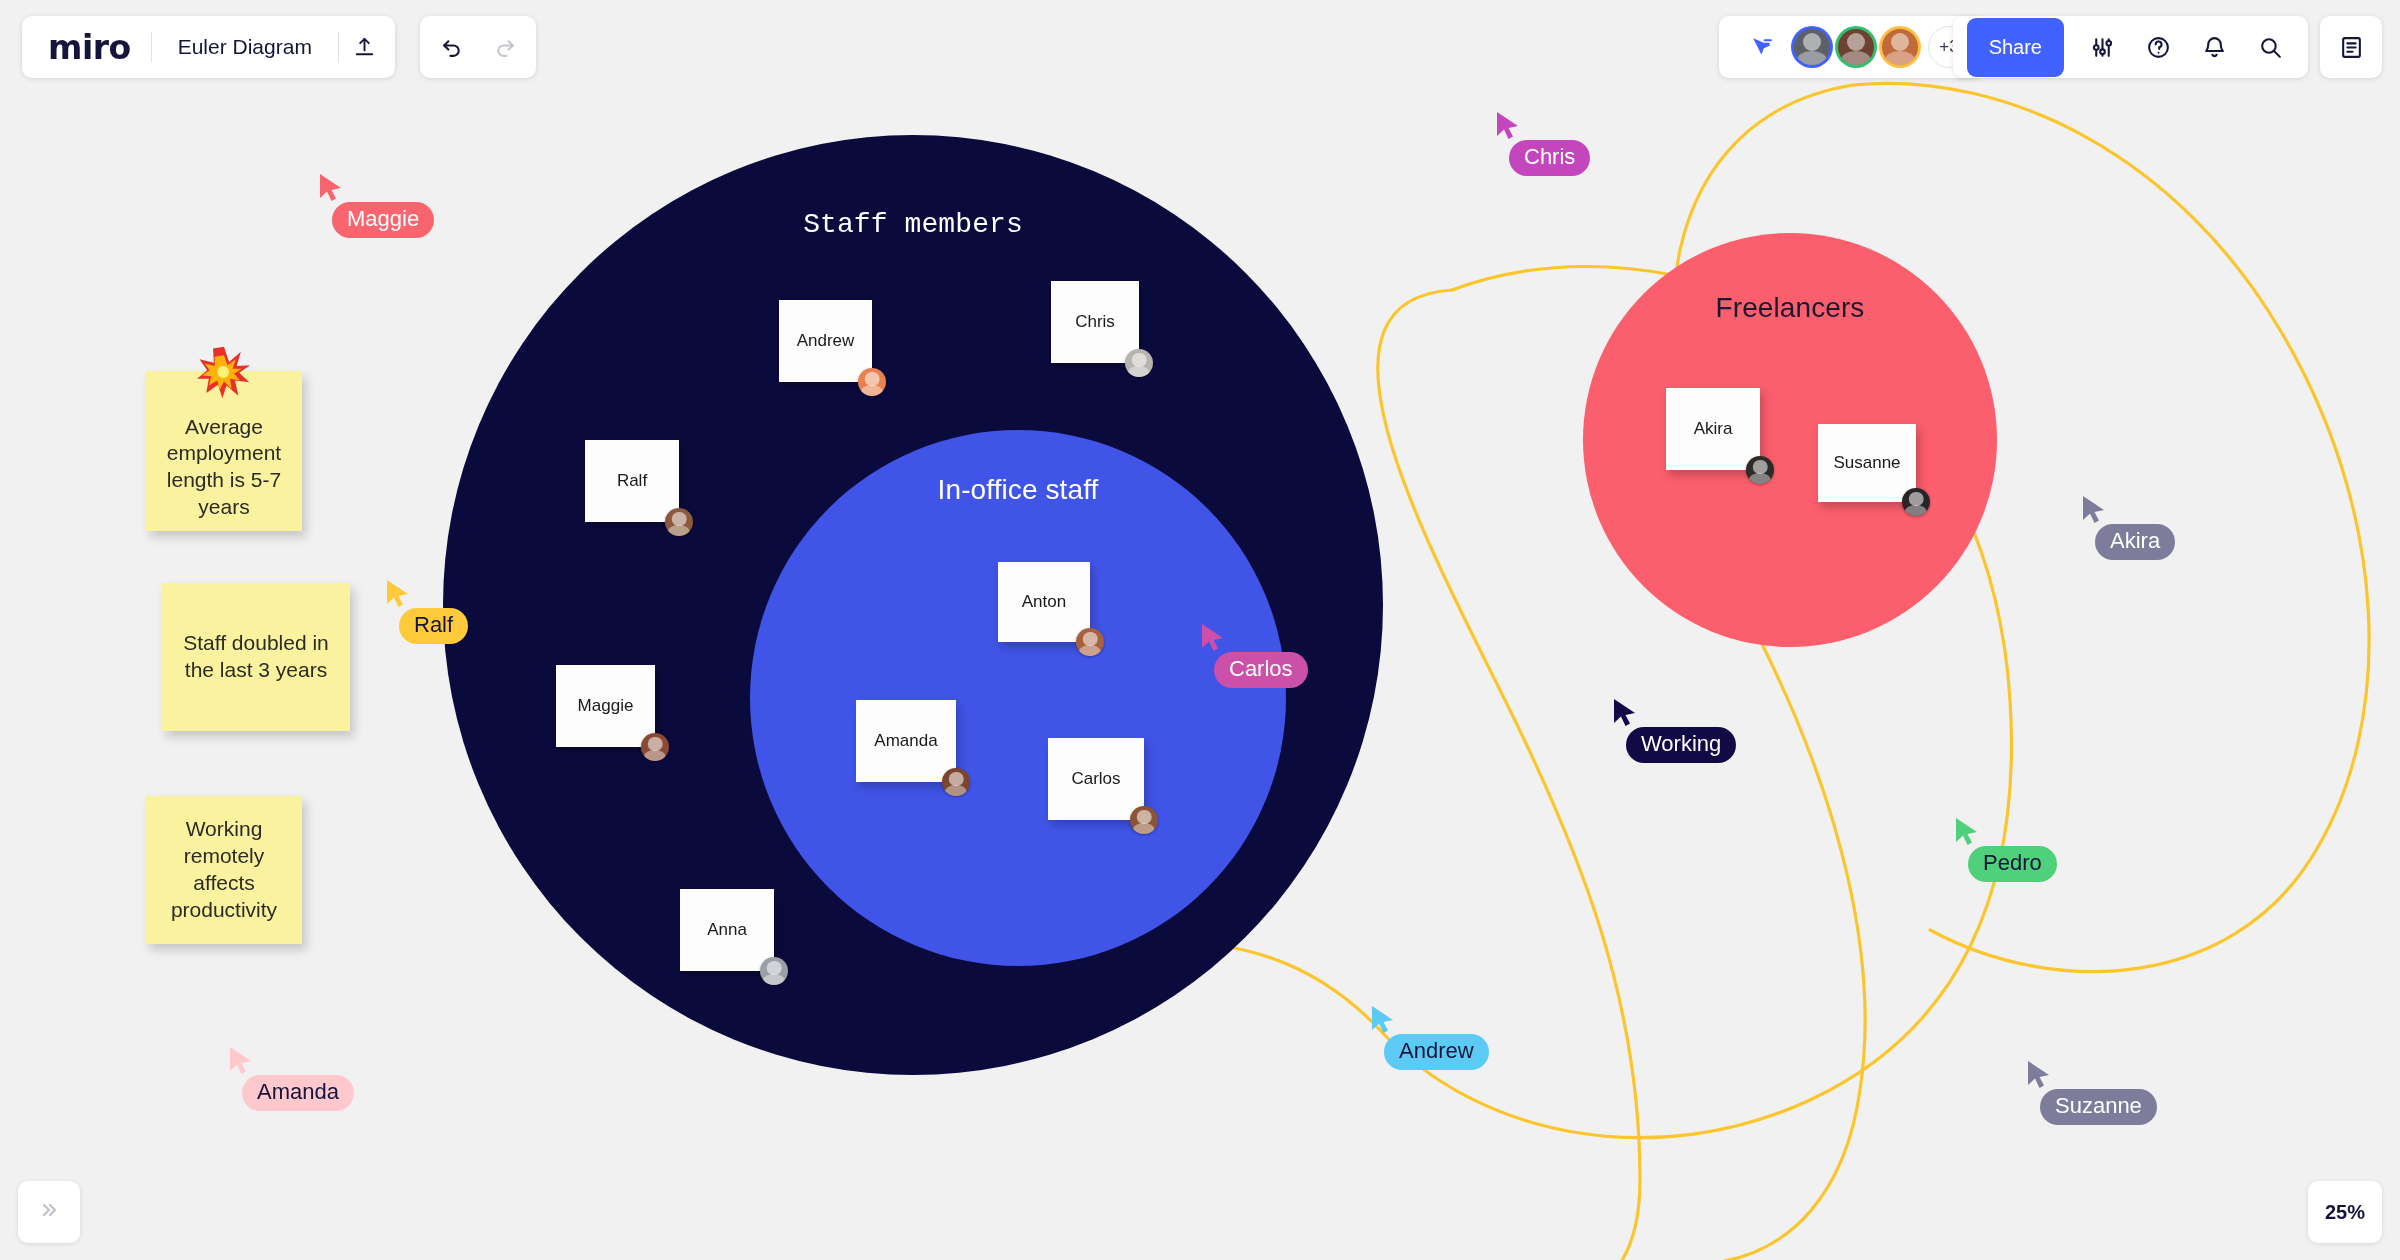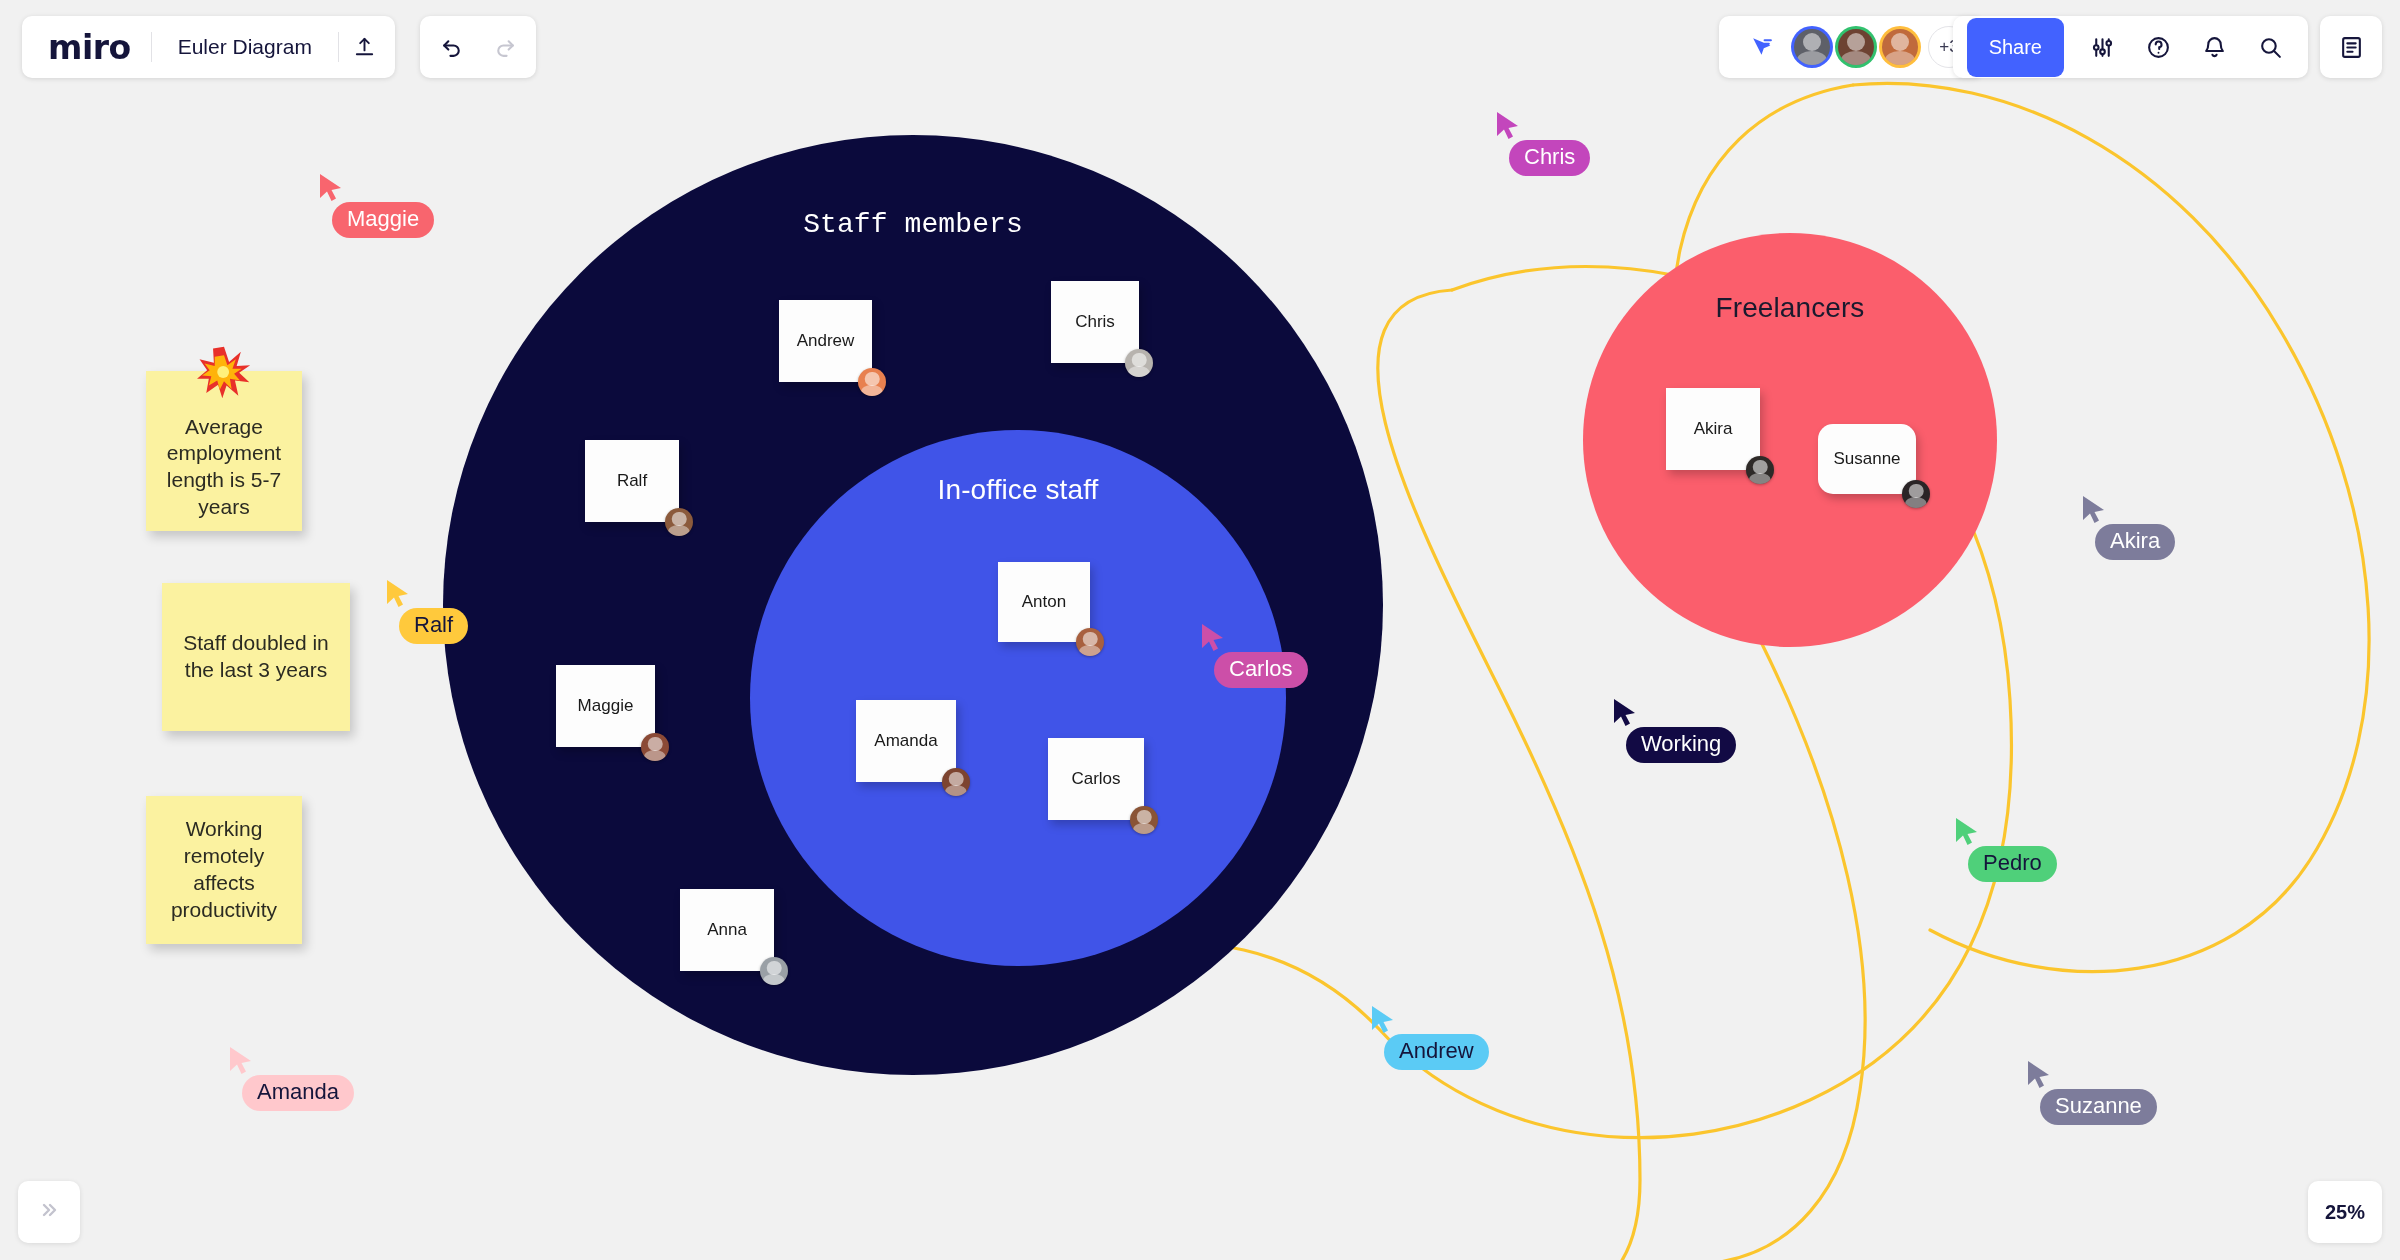--- a/index.html
+++ b/index.html
@@ -355,21 +355,21 @@
           <div class="card-avatar" style="background: rgb(138, 84, 54);">
             <div class="face"></div>
           </div>
         </div>
         <div class="person-card" style="left: 1666px; top: 388px; width: 94px; height: 82px;">
           <div class="card-name">Akira</div>
           <div class="card-avatar" style="background: rgb(46, 42, 40);">
             <div class="face"></div>
           </div>
         </div>
-        <div class="person-card" style="left: 1818px; top: 424px; width: 98px; height: 70px; border-radius: 15px;">
+        <div class="person-card" style="left: 1818px; top: 424px; width: 98px; height: 78px;">
           <div class="card-name">Susanne</div>
           <div class="card-avatar" style="background: rgb(42, 36, 38);">
             <div class="face"></div>
           </div>
         </div>
       </div>
     <div id="stickies-layer">
         <div class="sticky-note" style="left: 146px; top: 371px; width: 156px; height: 160px; align-items: flex-end;">
           <div class="sticky-text">Average employment length is 5-7 years</div>
           <div class="sticky-sticker"><svg viewBox="0 0 64 64" width="54" height="54">

